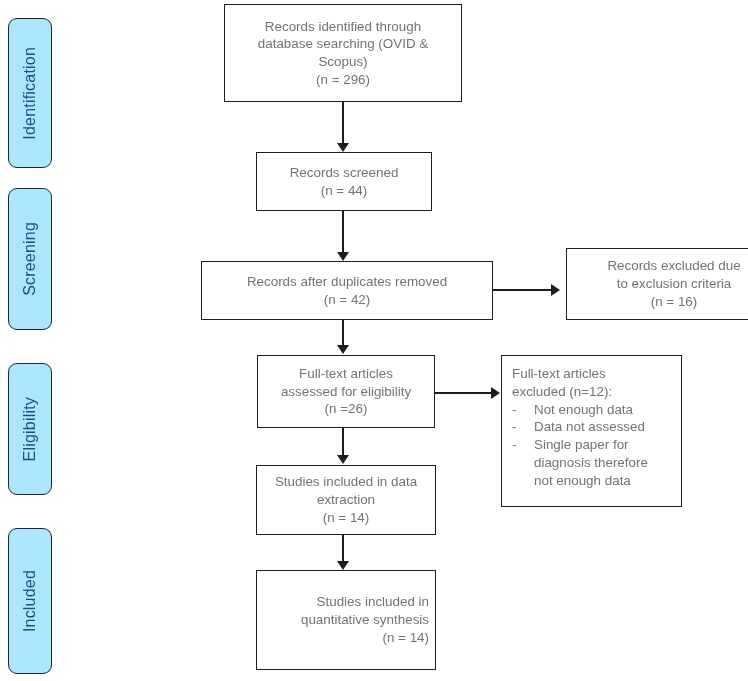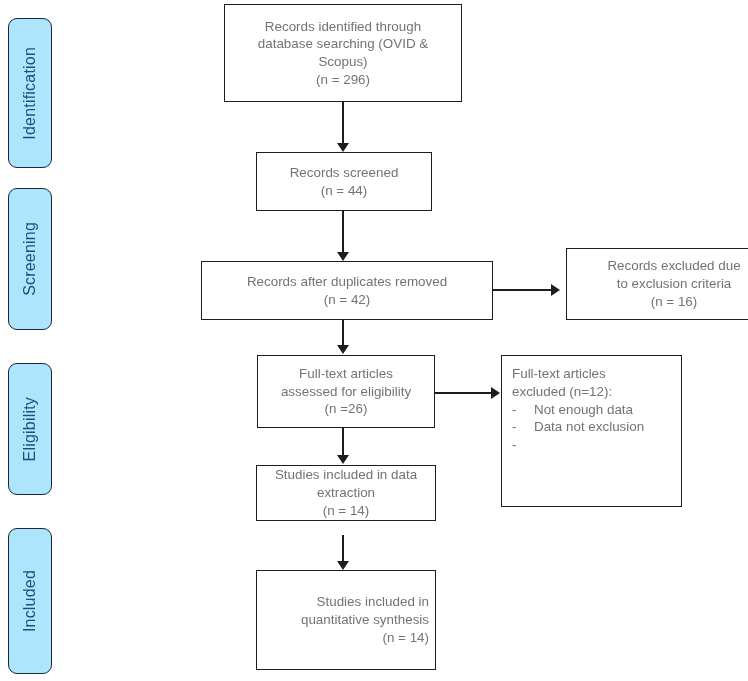--- a/index.html
+++ b/index.html
@@ -187,33 +187,36 @@
     <div style="width:100%;">
       <span class="excl-head">Full-text articles
 excluded (n=12):</span>
       <ul class="excl-list">
         <li>
           <span class="excl-dash">-</span>
           <span class="excl-item-text">Not enough data</span>
         </li>
         <li>
           <span class="excl-dash">-</span>
-          <span class="excl-item-text">Data not exclusion</span>
+          <span class="excl-item-text">Data not assessed</span>
         </li>
         <li>
           <span class="excl-dash">-</span>
+          <span class="excl-item-text">Single paper for
+diagnosis therefore
+not enough data</span>
         </li>
       </ul>
     </div>
   </div>
 
   <div class="conn-v" style="left:342px; top:428px; height:30px;"></div>
   <div class="arrow-down" style="left:337px; top:455px;"></div>
 
-  <div class="flow-box" style="left:256px; top:465px; width:180px; height:56px;">
+  <div class="flow-box" style="left:256px; top:465px; width:180px; height:70px;">
     <span class="box-text">Studies included in data
 extraction
 (n = 14)</span>
   </div>
 
   <div class="conn-v" style="left:342px; top:535px; height:30px;"></div>
   <div class="arrow-down" style="left:337px; top:561px;"></div>
 
   <div class="flow-box" style="left:256px; top:570px; width:180px; height:100px;text-align:right;">
     <span class="box-text">Studies included in

